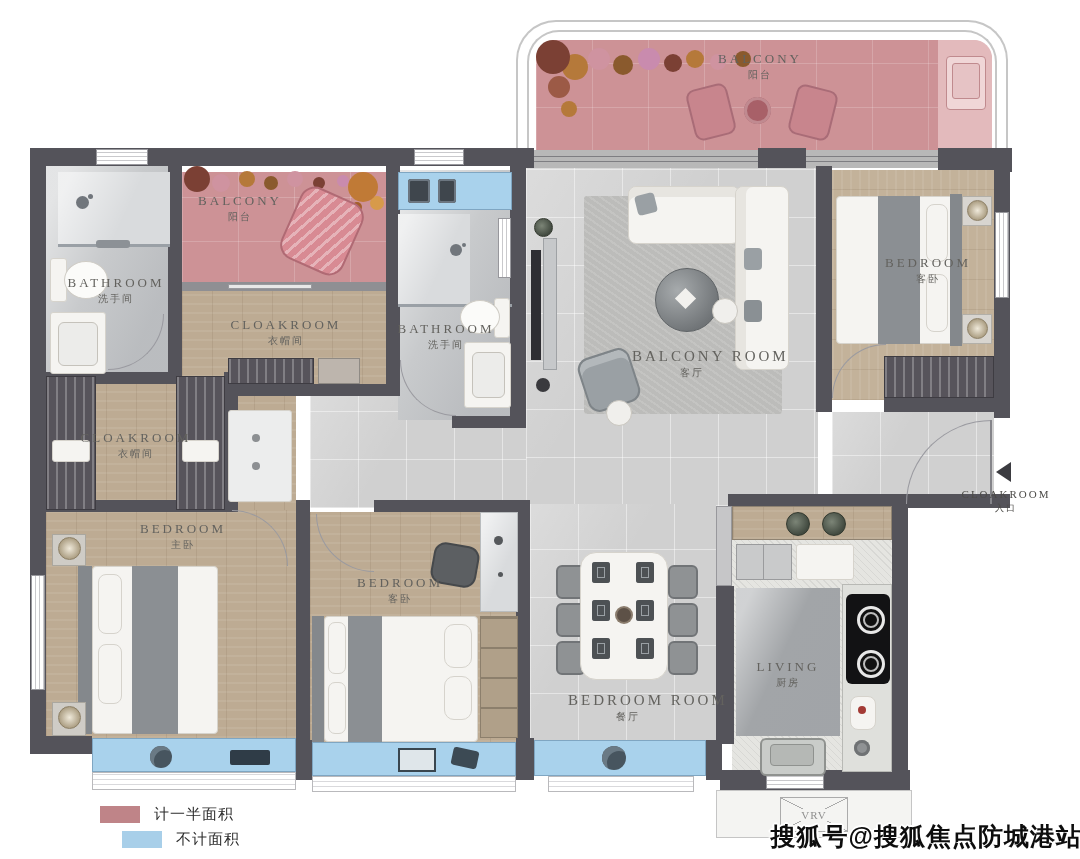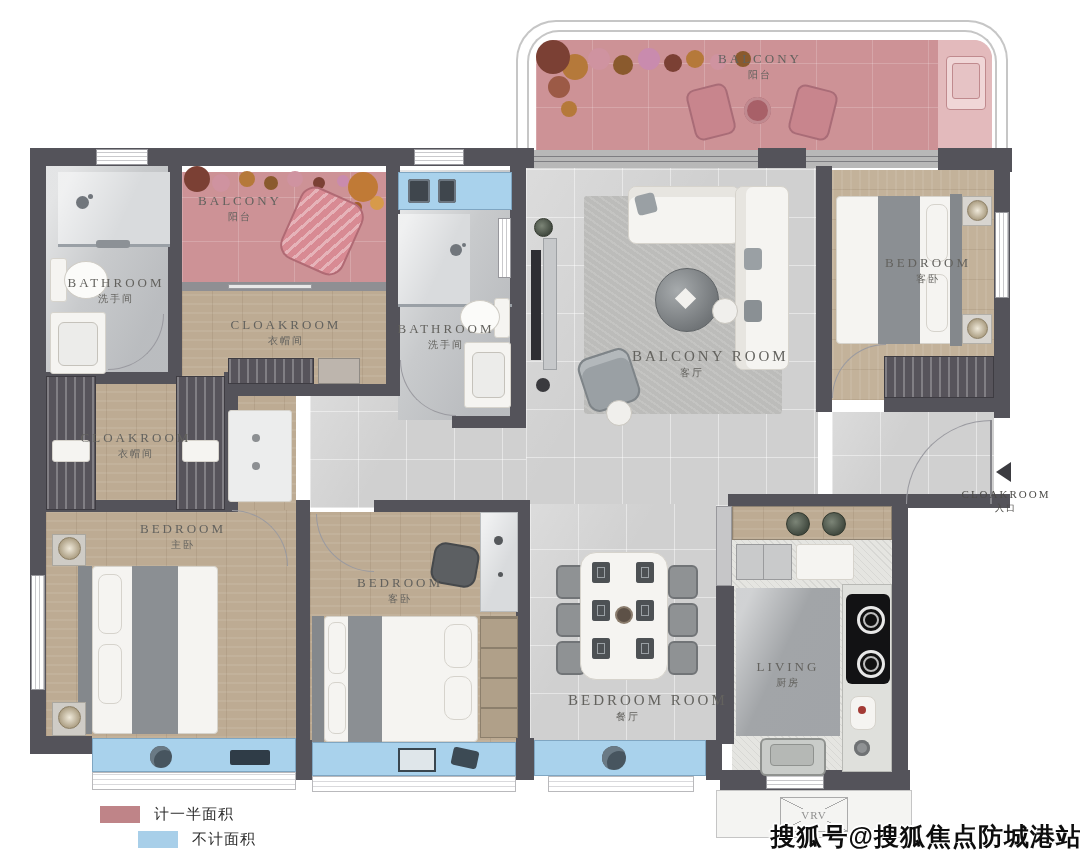--- a/index.html
+++ b/index.html
@@ -333,20 +333,20 @@
 
   <div class="a" style="left:716px;top:790px;width:196px;height:48px;background:#f4f4f2;border:1px solid #c5c5c5;box-sizing:border-box;"></div>
   <div class="a vrv-box" style="left:780px;top:797px;width:66px;height:33px;">
     <span>VRV</span>
   </div>
 
   <div class="a legend-row" style="left:100px;top:805px;">
     <div style="width:40px;height:17px;background:#bf8488;"></div>
     <div class="legend-label">计一半面积</div>
   </div>
-  <div class="a legend-row" style="left:116px;top:830px;padding-left:22px;">
+  <div class="a legend-row" style="left:100px;top:830px;padding-left:22px;">
     <div style="width:40px;height:17px;background:#a8cfe9;"></div>
     <div class="legend-label">不计面积</div>
   </div>
 
   <div class="a watermark" style="right:-2px;bottom:6px;">搜狐号@搜狐焦点防城港站</div>
 
 </div>
 
 </body></html>

